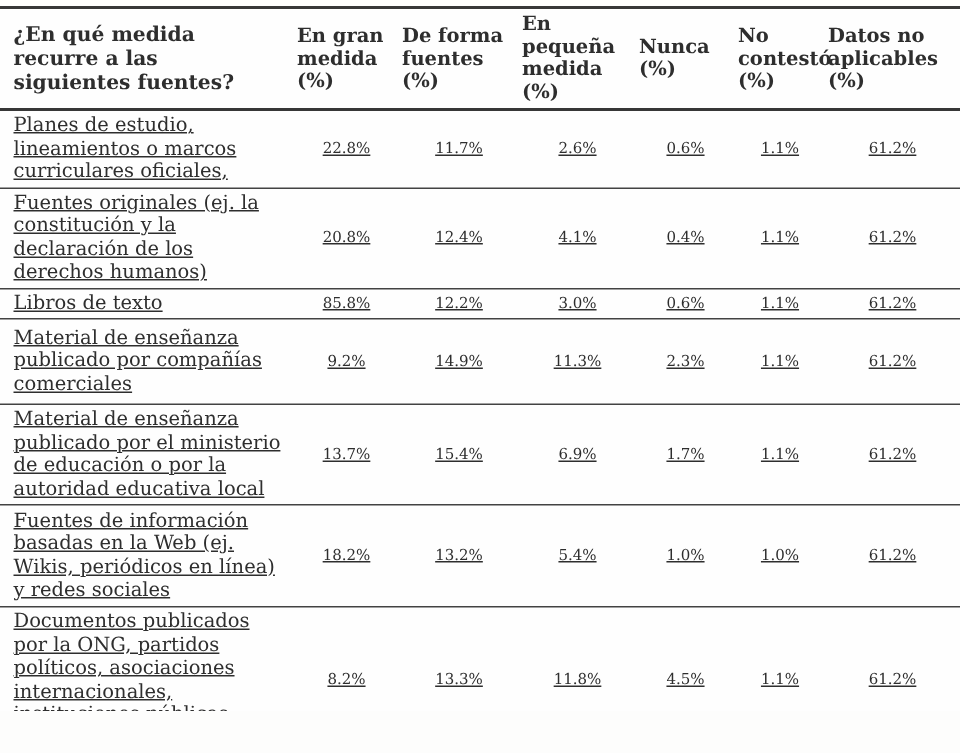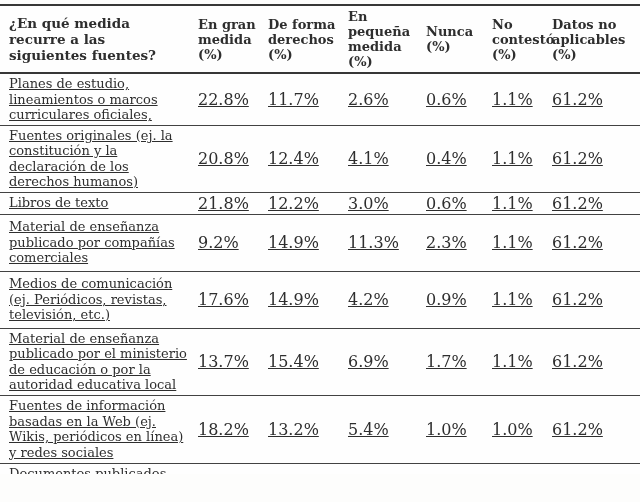--- a/index.html
+++ b/index.html
@@ -55,22 +55,22 @@
   tbody tr:last-child { border-bottom: none; }
   tbody th.row-label {
     font-weight: normal;
     text-align: left;
     font-size: 13px;
     line-height: 15.5px;
     padding: 2px 8px 2px 9px;
     vertical-align: middle;
   }
   tbody td.val {
-    text-align: left;
-    font-size: 16px;
+    text-align: center;
+    font-size: 10px;
     vertical-align: middle;
     padding: 1px 2px;
   }
   tbody tr.r1 { height: 48px; }
   tbody tr.r2 { height: 48px; margin-top: 12px; }
   tbody tr.r3 { height: 18px; }
   tbody tr.r4 { height: 57px; }
   tbody tr.r5 { height: 57px; }
   tbody tr.r6 { height: 67px; }
   tbody tr.r7 { height: 68px; }
@@ -87,21 +87,21 @@
         <col class="c-2">
         <col class="c-3">
         <col class="c-4">
         <col class="c-5">
         <col class="c-6">
     </colgroup>
     <thead>
       <tr>
         <th class="question">¿En qué medida recurre a las siguientes fuentes?</th>
         <th>En gran medida (%)</th>
-        <th>De forma derechos (%)</th>
+        <th>De forma fuentes (%)</th>
         <th>En pequeña medida (%)</th>
         <th>Nunca (%)</th>
         <th>No contestó (%)</th>
         <th>Datos no aplicables (%)</th>
       </tr>
     </thead>
     <tbody>
       <tr class="r1">
         <th class="row-label">Planes de estudio, lineamientos o marcos curriculares oficiales,</th>
         <td class="val">22.8%</td>
@@ -115,42 +115,33 @@
         <th class="row-label">Fuentes originales (ej. la constitución y la declaración de los derechos humanos)</th>
         <td class="val">20.8%</td>
         <td class="val">12.4%</td>
         <td class="val">4.1%</td>
         <td class="val">0.4%</td>
         <td class="val">1.1%</td>
         <td class="val">61.2%</td>
       </tr>
       <tr class="r3">
         <th class="row-label">Libros de texto</th>
-        <td class="val">21.8%</td>
+        <td class="val">85.8%</td>
         <td class="val">12.2%</td>
         <td class="val">3.0%</td>
         <td class="val">0.6%</td>
         <td class="val">1.1%</td>
         <td class="val">61.2%</td>
       </tr>
       <tr class="r4">
         <th class="row-label">Material de enseñanza publicado por compañías comerciales</th>
         <td class="val">9.2%</td>
         <td class="val">14.9%</td>
         <td class="val">11.3%</td>
         <td class="val">2.3%</td>
-        <td class="val">1.1%</td>
-        <td class="val">61.2%</td>
-      </tr>
-      <tr class="r5">
-        <th class="row-label">Medios de comunicación (ej. Periódicos, revistas, televisión, etc.)</th>
-        <td class="val">17.6%</td>
-        <td class="val">14.9%</td>
-        <td class="val">4.2%</td>
-        <td class="val">0.9%</td>
         <td class="val">1.1%</td>
         <td class="val">61.2%</td>
       </tr>
       <tr class="r6">
         <th class="row-label">Material de enseñanza publicado por el ministerio de educación o por la autoridad educativa local</th>
         <td class="val">13.7%</td>
         <td class="val">15.4%</td>
         <td class="val">6.9%</td>
         <td class="val">1.7%</td>
         <td class="val">1.1%</td>

